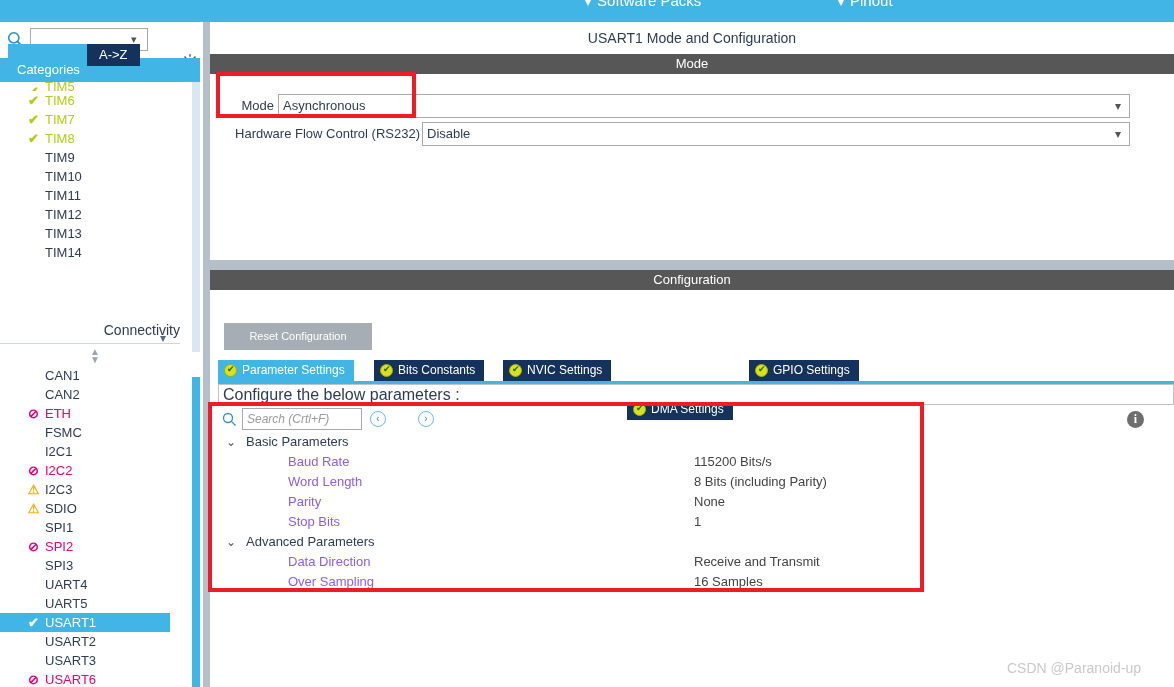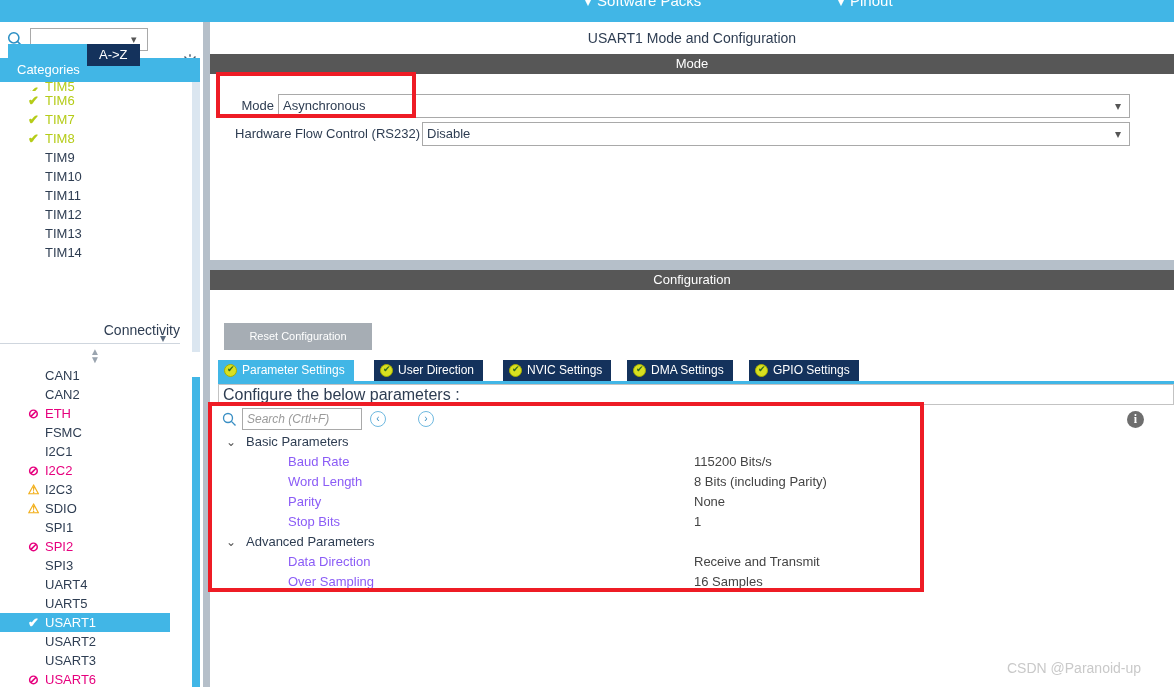--- a/index.html
+++ b/index.html
@@ -417,27 +417,27 @@
 
       <div class="reset-btn">Reset Configuration</div>
 
       <div class="tabstrip">
         <div class="ctab active" id="ct0" style="left:0px;">
           <span class="dot"></span>
           <span>Parameter Settings</span>
         </div>
         <div class="ctab" id="ct1" style="left:156px;">
           <span class="dot"></span>
-          <span>User Direction</span>
+          <span>Bits Constants</span>
         </div>
         <div class="ctab" id="ct2" style="left:285px;">
           <span class="dot"></span>
           <span>NVIC Settings</span>
         </div>
-        <div class="ctab" id="ct3" style="left:409px;">
+        <div class="ctab" id="ct3" style="left:409px;margin-top:39px;">
           <span class="dot"></span>
           <span>DMA Settings</span>
         </div>
         <div class="ctab" id="ct4" style="left:531px;">
           <span class="dot"></span>
           <span>GPIO Settings</span>
         </div>
       </div>
       <div class="tabstrip-rule"></div>
 

